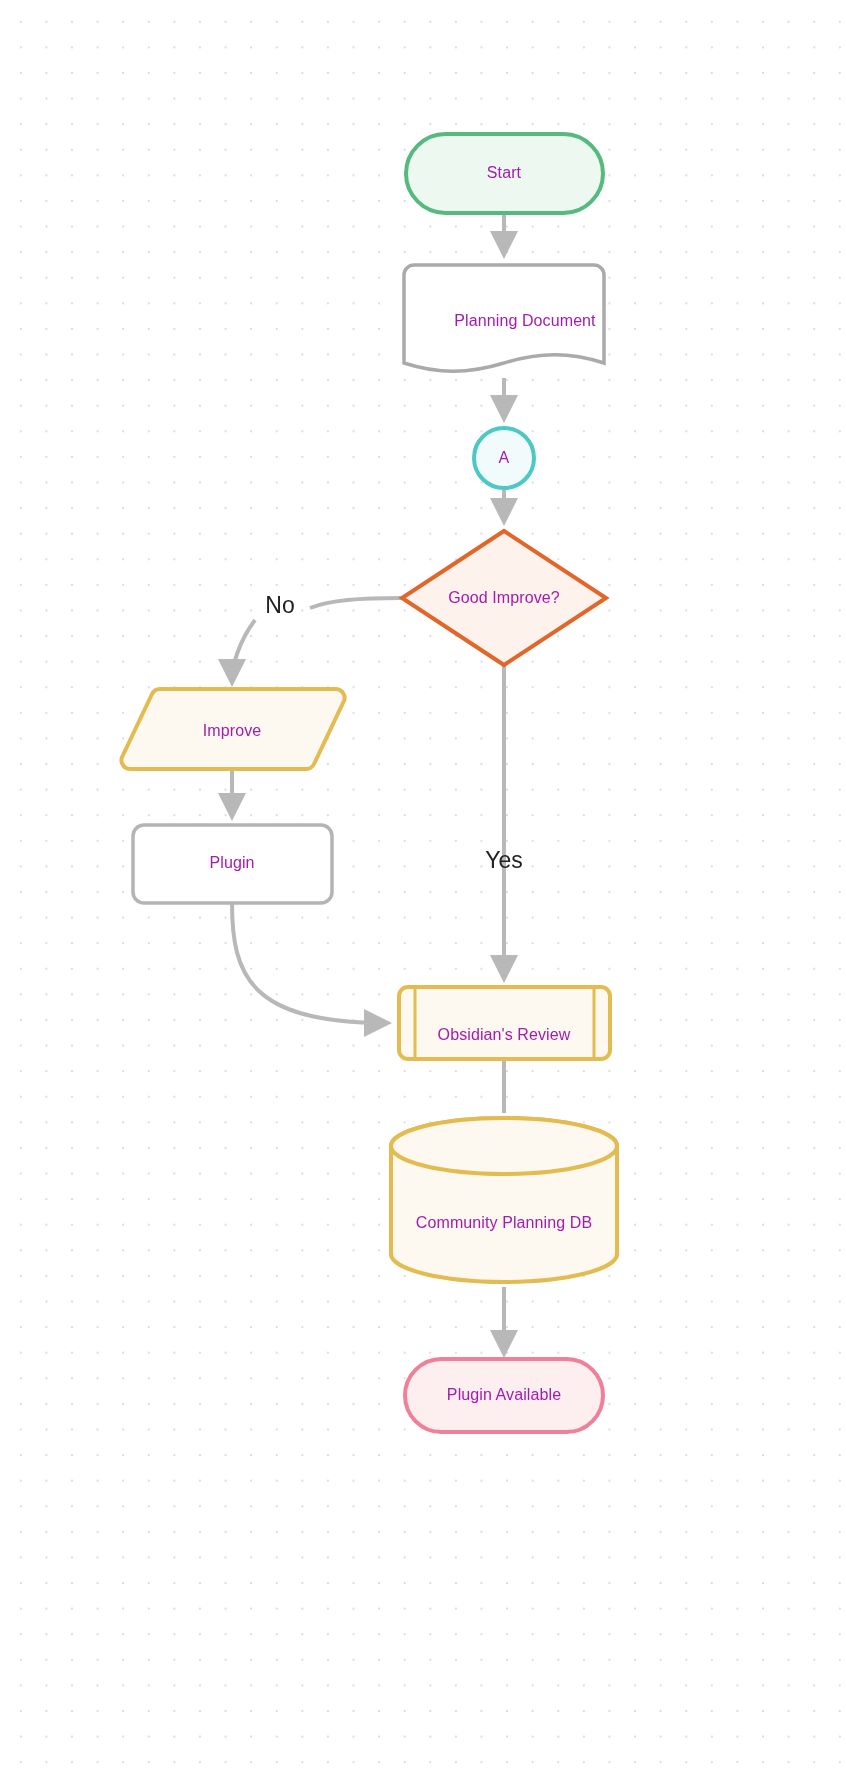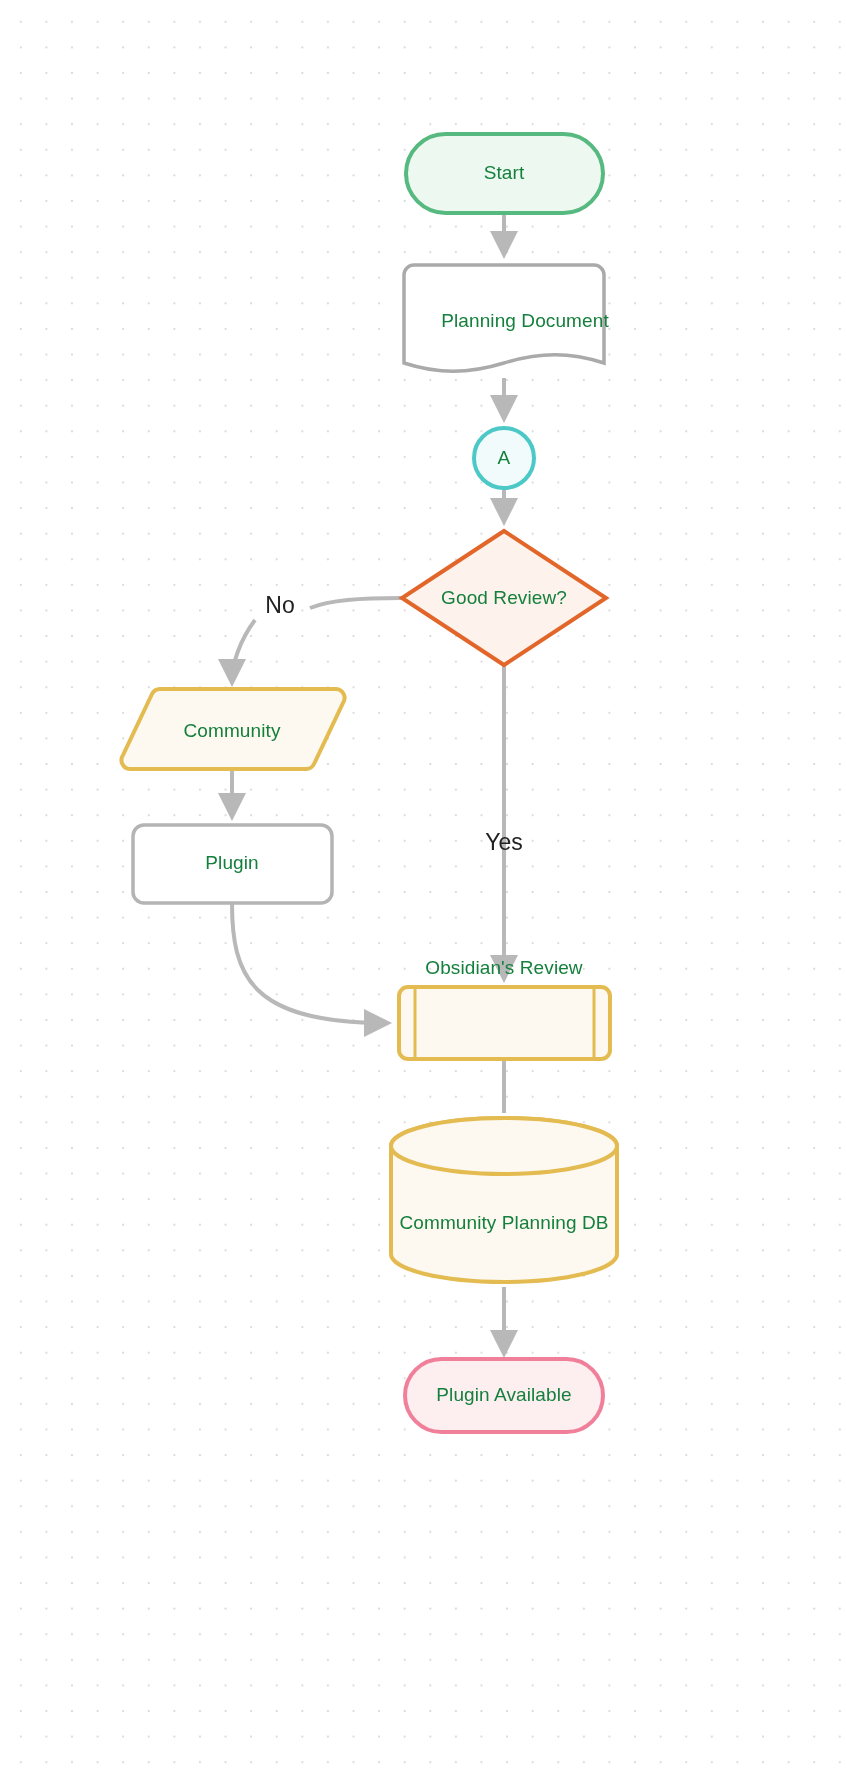--- a/index.html
+++ b/index.html
@@ -20,22 +20,22 @@
   #canvas {
     position: absolute;
     left: 0;
     top: 0;
     width: 846px;
     height: 1770px;
   }
   .node-label {
     position: absolute;
     font-family: "Liberation Sans", sans-serif;
-    font-size: 19px;
-    color: #15803d;
+    font-size: 16px;
+    color: #a21caf;
     white-space: nowrap;
     transform: translate(-50%, -50%);
     pointer-events: none;
     letter-spacing: 0.1px;
   }
   .edge-label {
     position: absolute;
     font-family: "Liberation Sans", sans-serif;
     font-size: 23px;
     color: #222222;
@@ -120,27 +120,27 @@
     <rect x="405" y="1359" width="198" height="73" rx="36.5" ry="36.5" fill="#fdeef0" stroke="#f08099" stroke-width="4"></rect>
   </g>
 </svg>
 
 <div class="node-label" style="left:504px; top:173px;">Start</div>
 
 <div class="node-label" style="left:525px; top:321px;">Planning Document</div>
 
 <div class="node-label" style="left:504px; top:458px;">A</div>
 
-<div class="node-label" style="left:504px; top:598px;">Good Review?</div>
+<div class="node-label" style="left:504px; top:598px;">Good Improve?</div>
 
-<div class="node-label" style="left:232px; top:731px;">Community</div>
+<div class="node-label" style="left:232px; top:731px;">Improve</div>
 
 <div class="node-label" style="left:232px; top:863px;">Plugin</div>
 
-<div class="node-label" style="left:504px; top:968px;">Obsidian's Review</div>
+<div class="node-label" style="left:504px; top:1035px;">Obsidian's Review</div>
 
 <div class="node-label" style="left:504px; top:1223px;">Community Planning DB</div>
 
 <div class="node-label" style="left:504px; top:1395px;text-align:right;">Plugin Available</div>
 
 <div class="edge-label" style="left:280px; top:605px;text-align:right;">No</div>
 
-<div class="edge-label" style="left:504px; top:842px;">Yes</div>
+<div class="edge-label" style="left:504px; top:860px;">Yes</div>
 
 </body></html>

